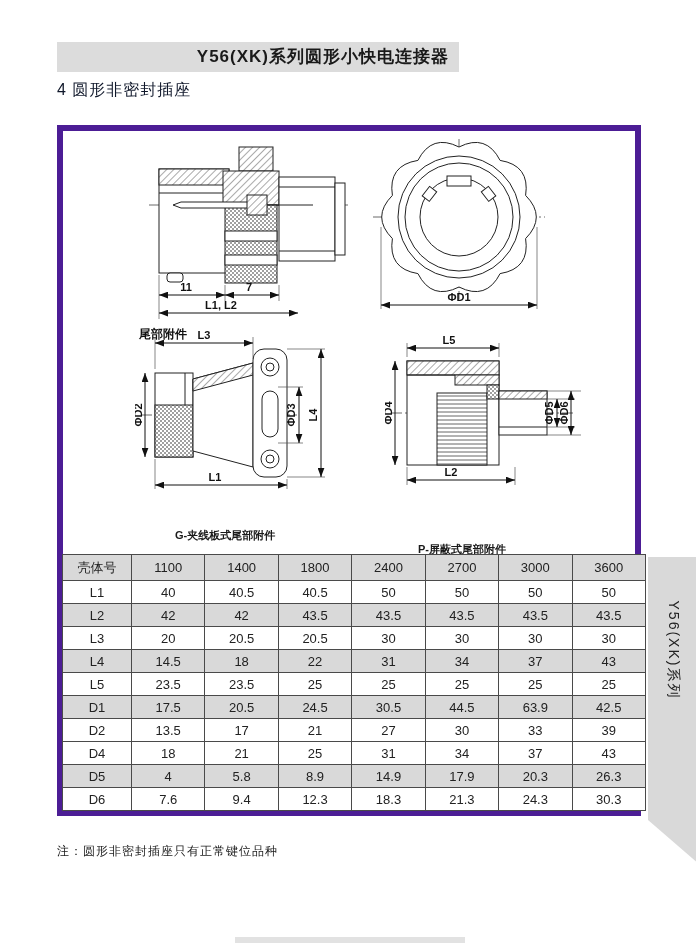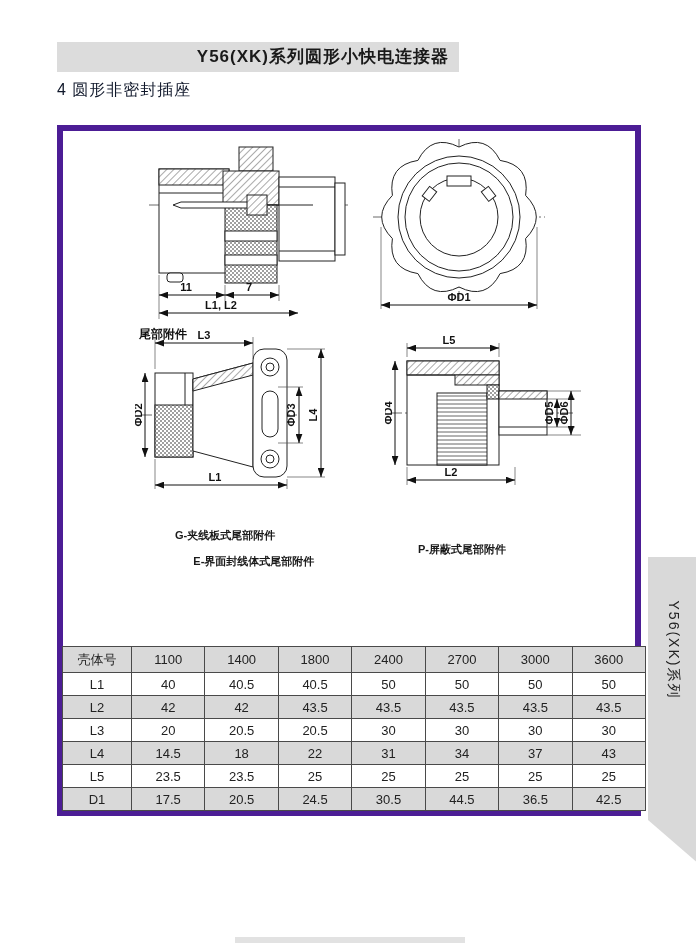--- a/index.html
+++ b/index.html
@@ -304,27 +304,68 @@
             <td>25</td>
             <td>25</td>
           </tr>
           <tr class="shade">
             <td>D1</td>
             <td>17.5</td>
             <td>20.5</td>
             <td>24.5</td>
             <td>30.5</td>
             <td>44.5</td>
-            <td>36.5</td>
+            <td>63.9</td>
             <td>42.5</td>
+          </tr>
+          <tr>
+            <td>D2</td>
+            <td>13.5</td>
+            <td>17</td>
+            <td>21</td>
+            <td>27</td>
+            <td>30</td>
+            <td>33</td>
+            <td>39</td>
+          </tr>
+          <tr>
+            <td>D4</td>
+            <td>18</td>
+            <td>21</td>
+            <td>25</td>
+            <td>31</td>
+            <td>34</td>
+            <td>37</td>
+            <td>43</td>
+          </tr>
+          <tr class="shade">
+            <td>D5</td>
+            <td>4</td>
+            <td>5.8</td>
+            <td>8.9</td>
+            <td>14.9</td>
+            <td>17.9</td>
+            <td>20.3</td>
+            <td>26.3</td>
+          </tr>
+          <tr>
+            <td>D6</td>
+            <td>7.6</td>
+            <td>9.4</td>
+            <td>12.3</td>
+            <td>18.3</td>
+            <td>21.3</td>
+            <td>24.3</td>
+            <td>30.3</td>
           </tr>
         </tbody>
     </table>
   </div>
 
   <div class="side-tab">
     <span class="tab-text">Y56(XK)系列</span>
   </div>
 
+  <div class="note">注：圆形非密封插座只有正常键位品种</div>
 
   <div class="footer-bar"></div>
 
 </div>
 
 </body></html>

